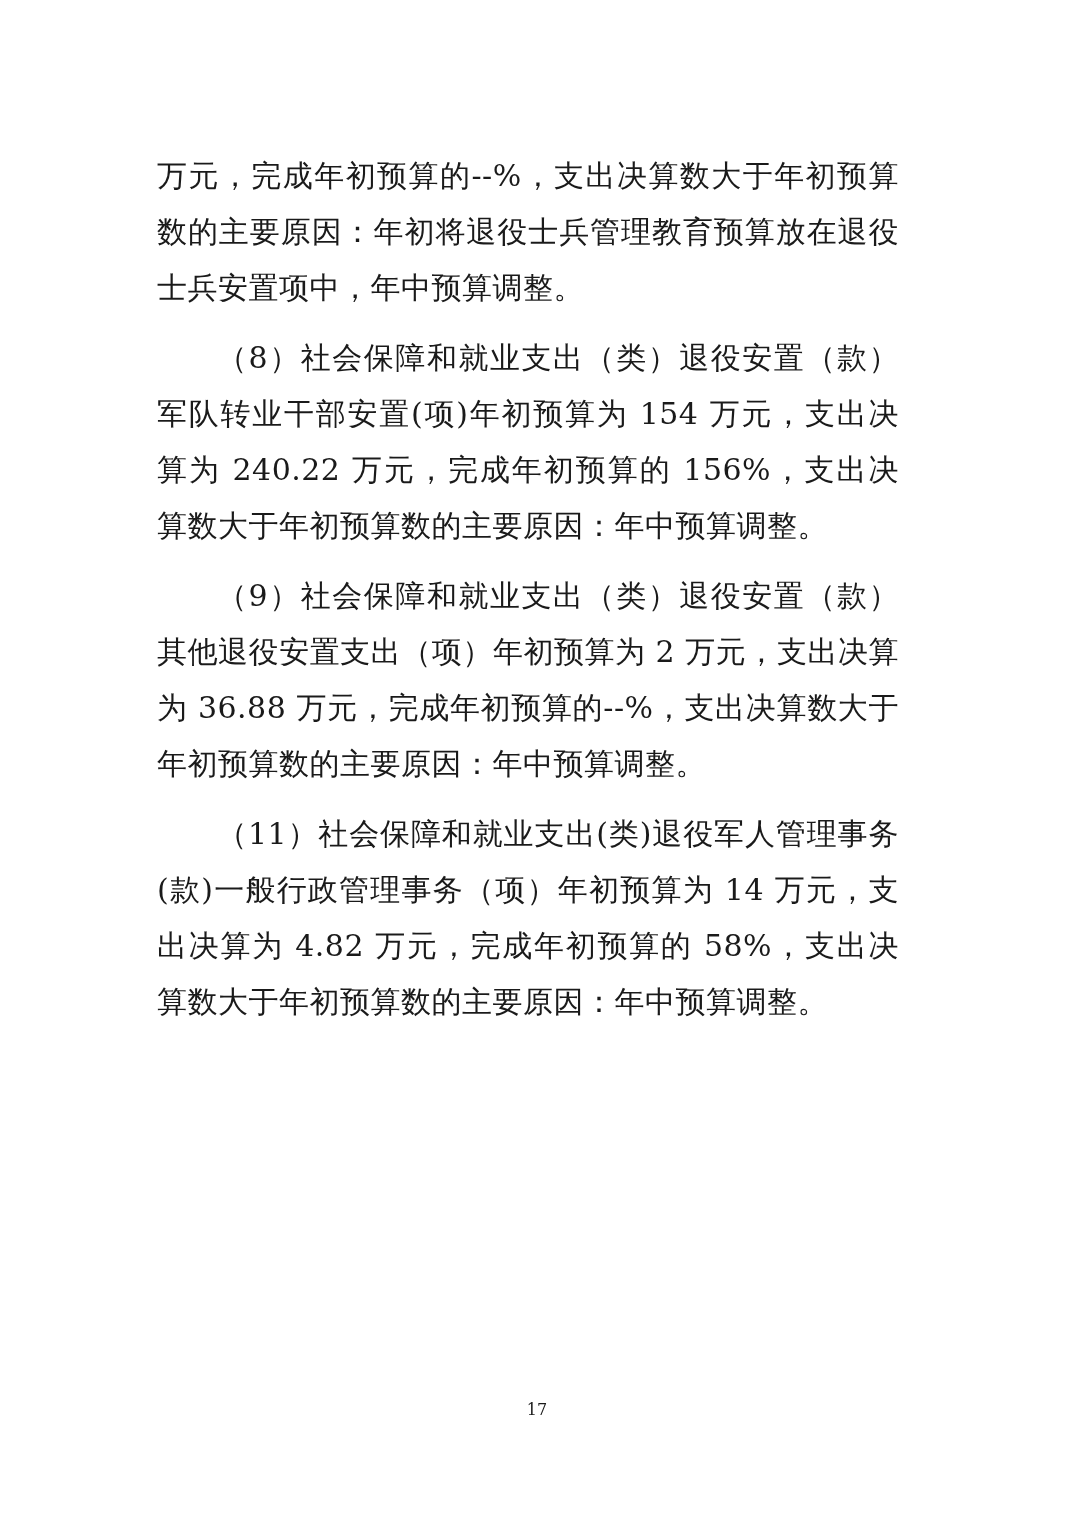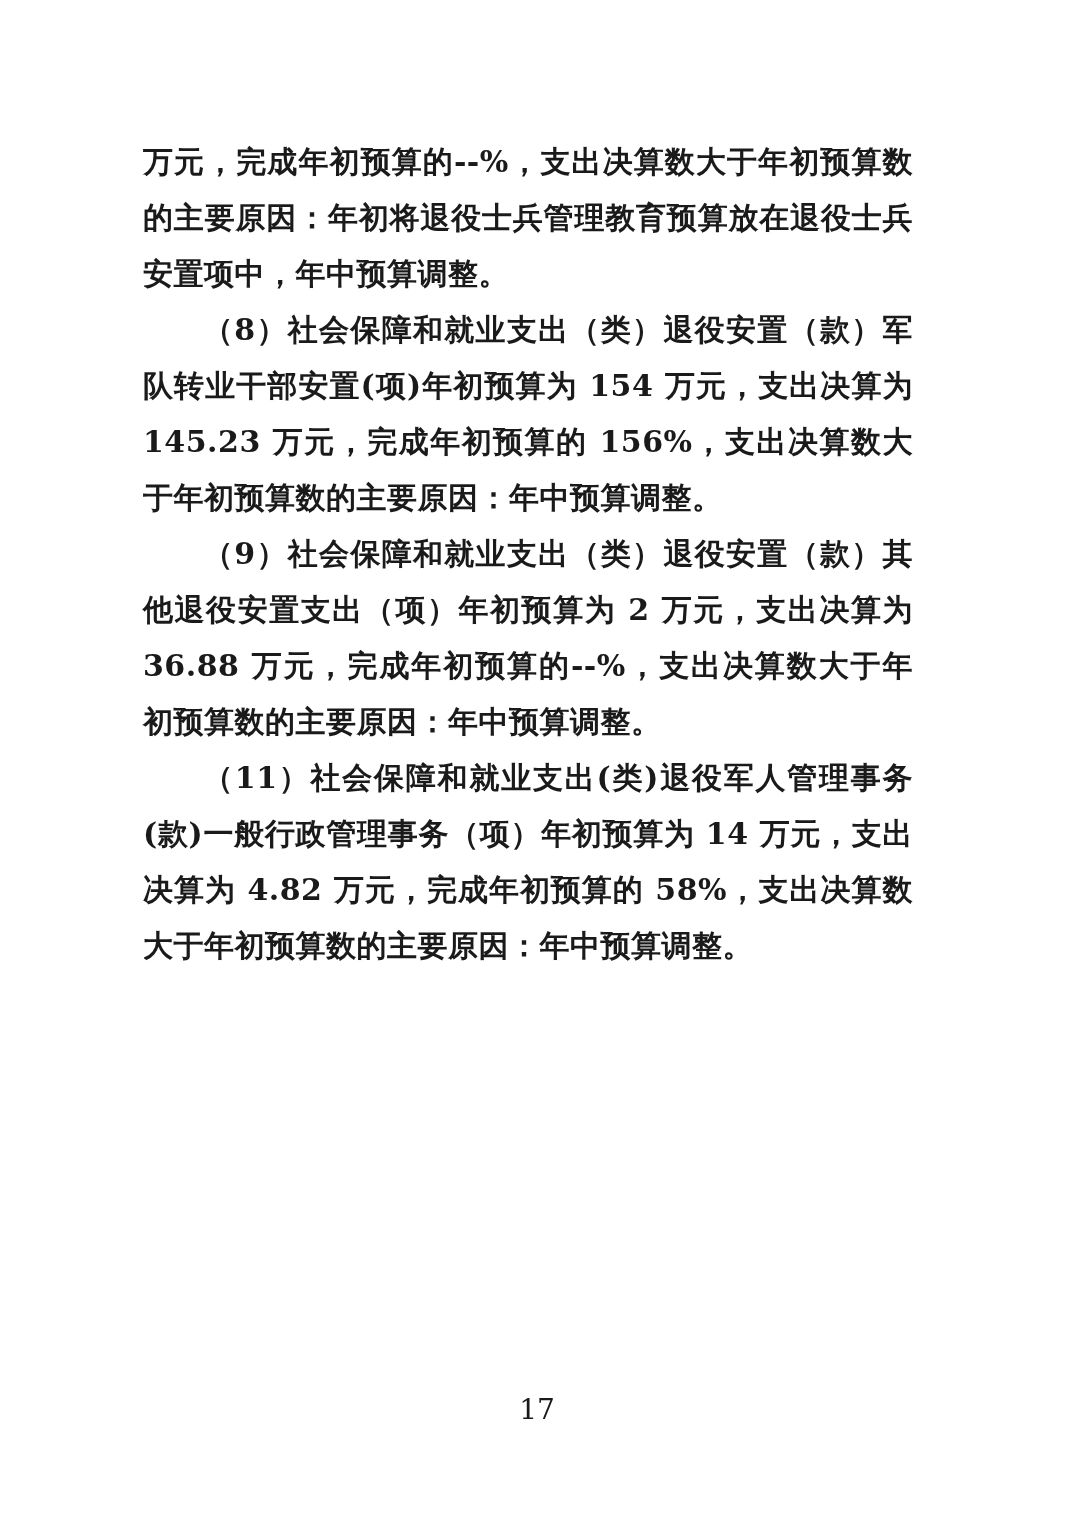--- a/index.html
+++ b/index.html
@@ -26,43 +26,42 @@
     top: 134px;
     width: 770px;
     font-size: 30px;
     line-height: 56px;
     text-align: justify;
     text-justify: inter-character;
     text-align-last: left;
     letter-spacing: 0.5px;
   }
   .page-content p {
-    margin: 0;
+    margin: 14px;
     padding: 0;
-    font-weight: bold;
   }
   .page-content p.indent {
     text-indent: 2em;
   }
   .page-footer {
     position: absolute;
     left: 0;
     top: 1396px;
     width: 100%;
     text-align: center;
-    font-size: 28px;
+    font-size: 16px;
     line-height: 28px;
     color: #1a1a1a;
   }
 </style>
 </head>
 <body>
 
 <div class="page">
   <div class="page-content">
     <p>万元，完成年初预算的--%，支出决算数大于年初预算数的主要原因：年初将退役士兵管理教育预算放在退役士兵安置项中，年中预算调整。</p>
-    <p class="indent">（8）社会保障和就业支出（类）退役安置（款）军队转业干部安置(项)年初预算为 154 万元，支出决算为 145.23 万元，完成年初预算的 156%，支出决算数大于年初预算数的主要原因：年中预算调整。</p>
+    <p class="indent">（8）社会保障和就业支出（类）退役安置（款）军队转业干部安置(项)年初预算为 154 万元，支出决算为 240.22 万元，完成年初预算的 156%，支出决算数大于年初预算数的主要原因：年中预算调整。</p>
     <p class="indent">（9）社会保障和就业支出（类）退役安置（款）其他退役安置支出（项）年初预算为 2 万元，支出决算为 36.88 万元，完成年初预算的--%，支出决算数大于年初预算数的主要原因：年中预算调整。</p>
     <p class="indent">（11）社会保障和就业支出(类)退役军人管理事务(款)一般行政管理事务（项）年初预算为 14 万元，支出决算为 4.82 万元，完成年初预算的 58%，支出决算数大于年初预算数的主要原因：年中预算调整。</p>
   </div>
 
   <div class="page-footer">17</div>
 </div>
 
 </body></html>

